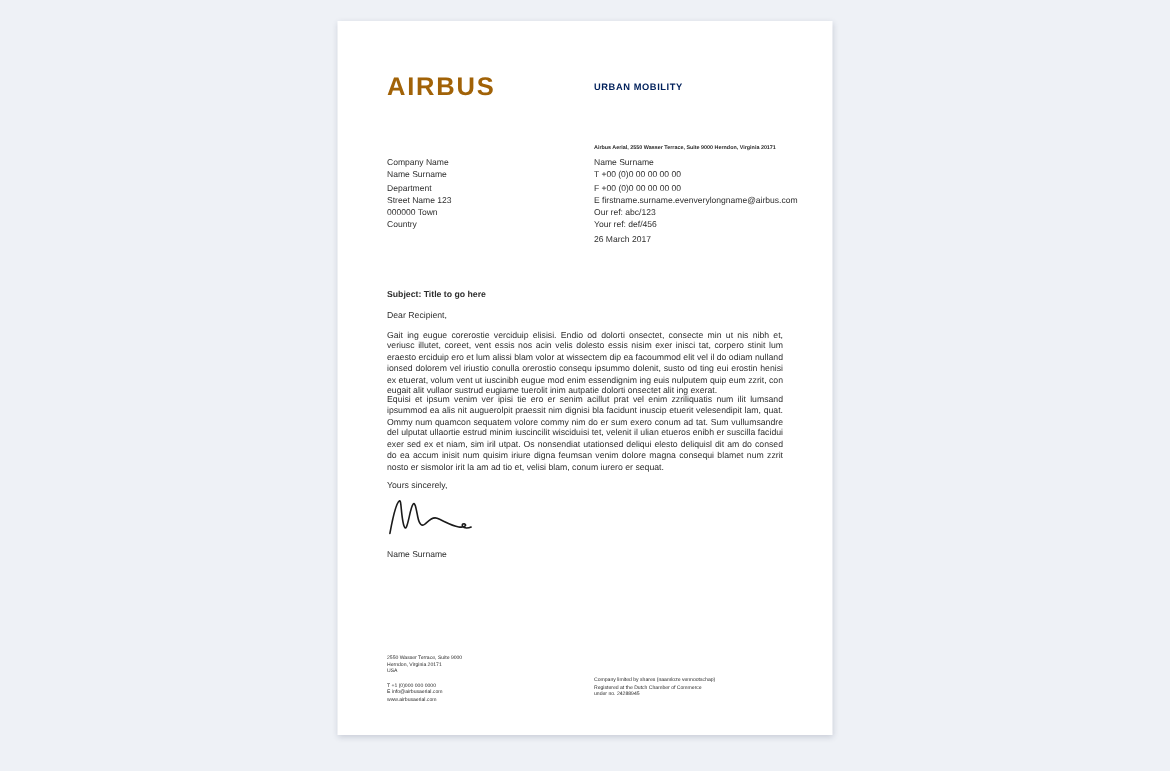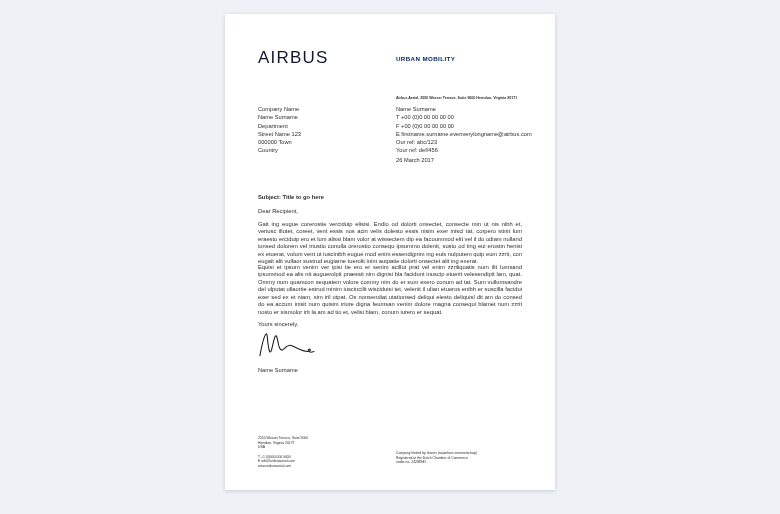--- a/index.html
+++ b/index.html
@@ -24,23 +24,23 @@
     width: 330px;
     height: 476px;
     background: #ffffff;
     box-shadow: 0 1px 4px rgba(30,40,70,0.18);
   }
   .logo {
     position: absolute;
     left: 33px;
     top: 34px;
     font-size: 17px;
-    font-weight: normal;
+    font-weight: bold;
     letter-spacing: 1.2px;
-    color: #0f172a;
+    color: #a16207;
   }
   .division {
     position: absolute;
     left: 171px;
     top: 41px;
     font-size: 6.2px;
     font-weight: bold;
     letter-spacing: 0.4px;
     color: #00205b;
   }

